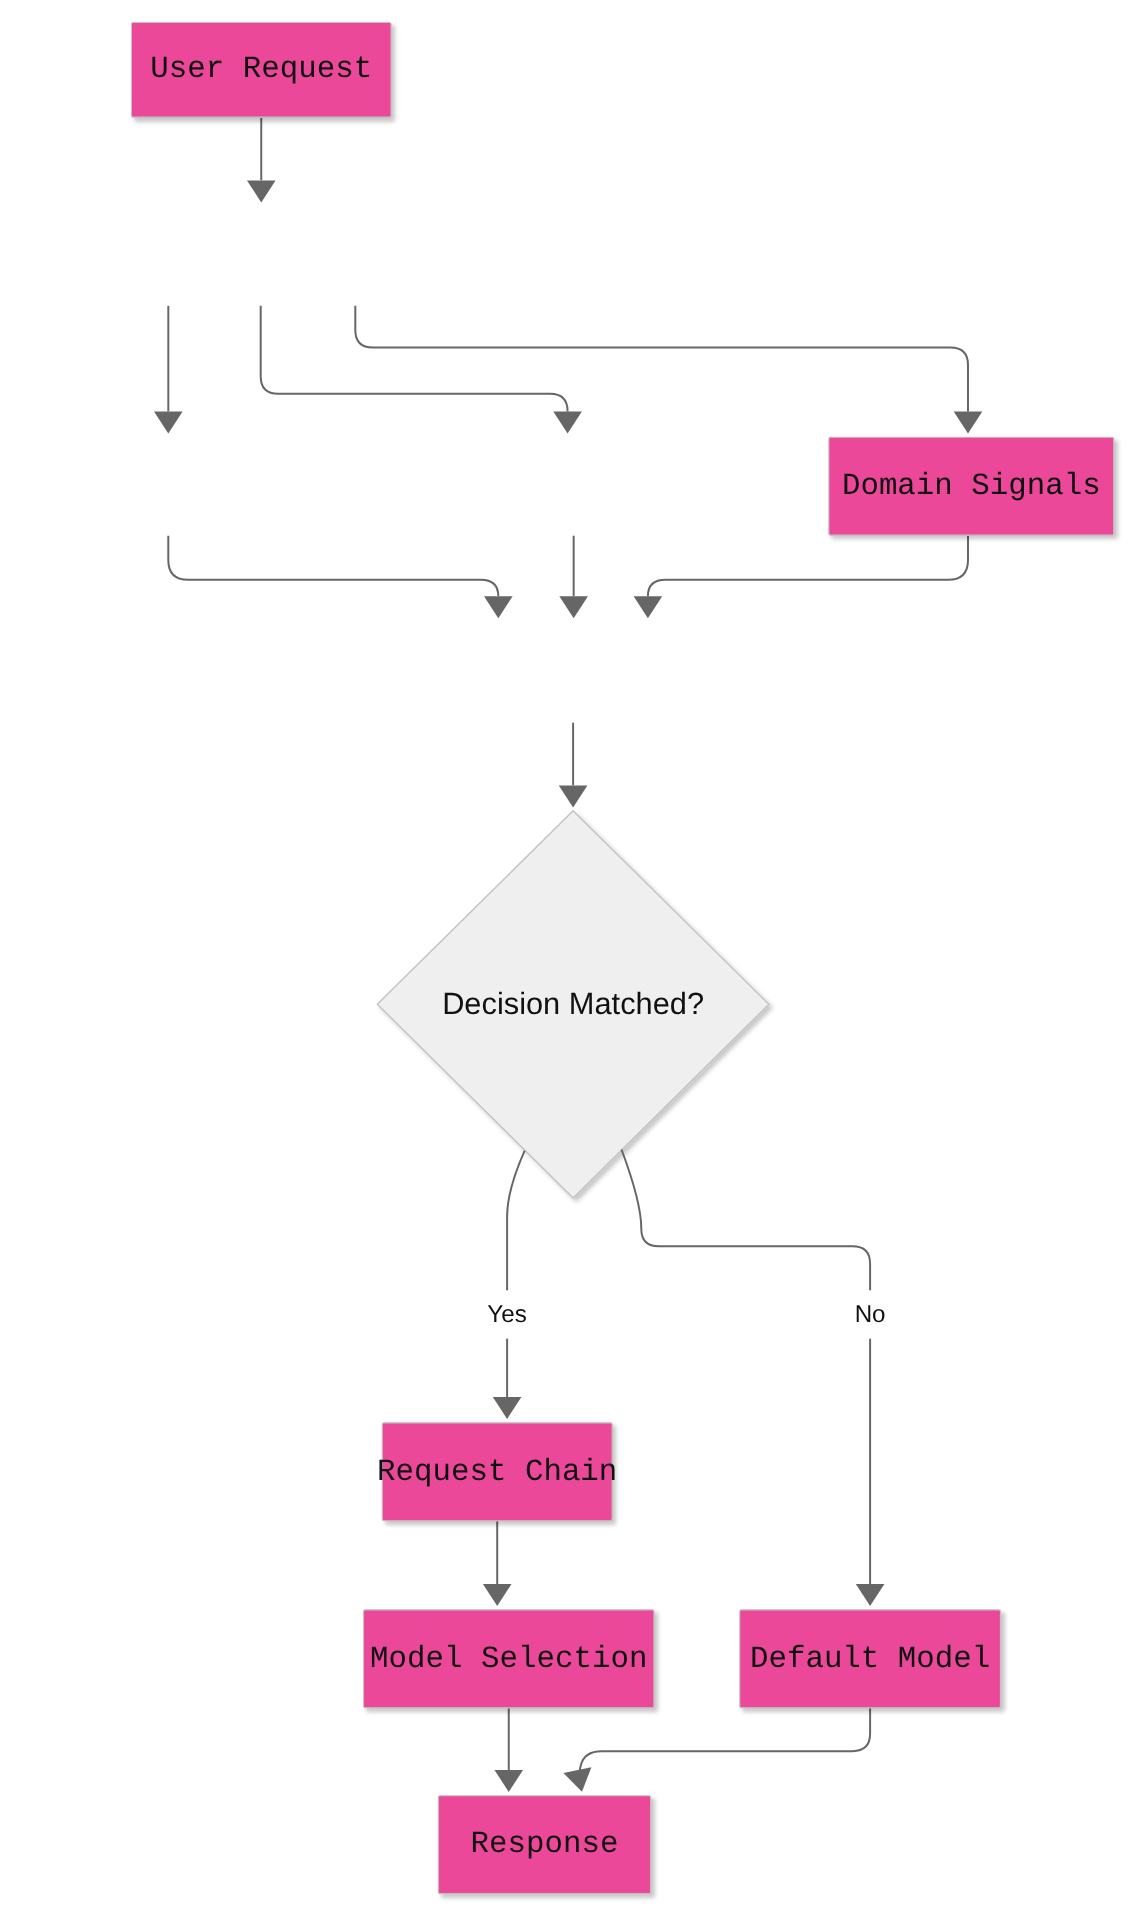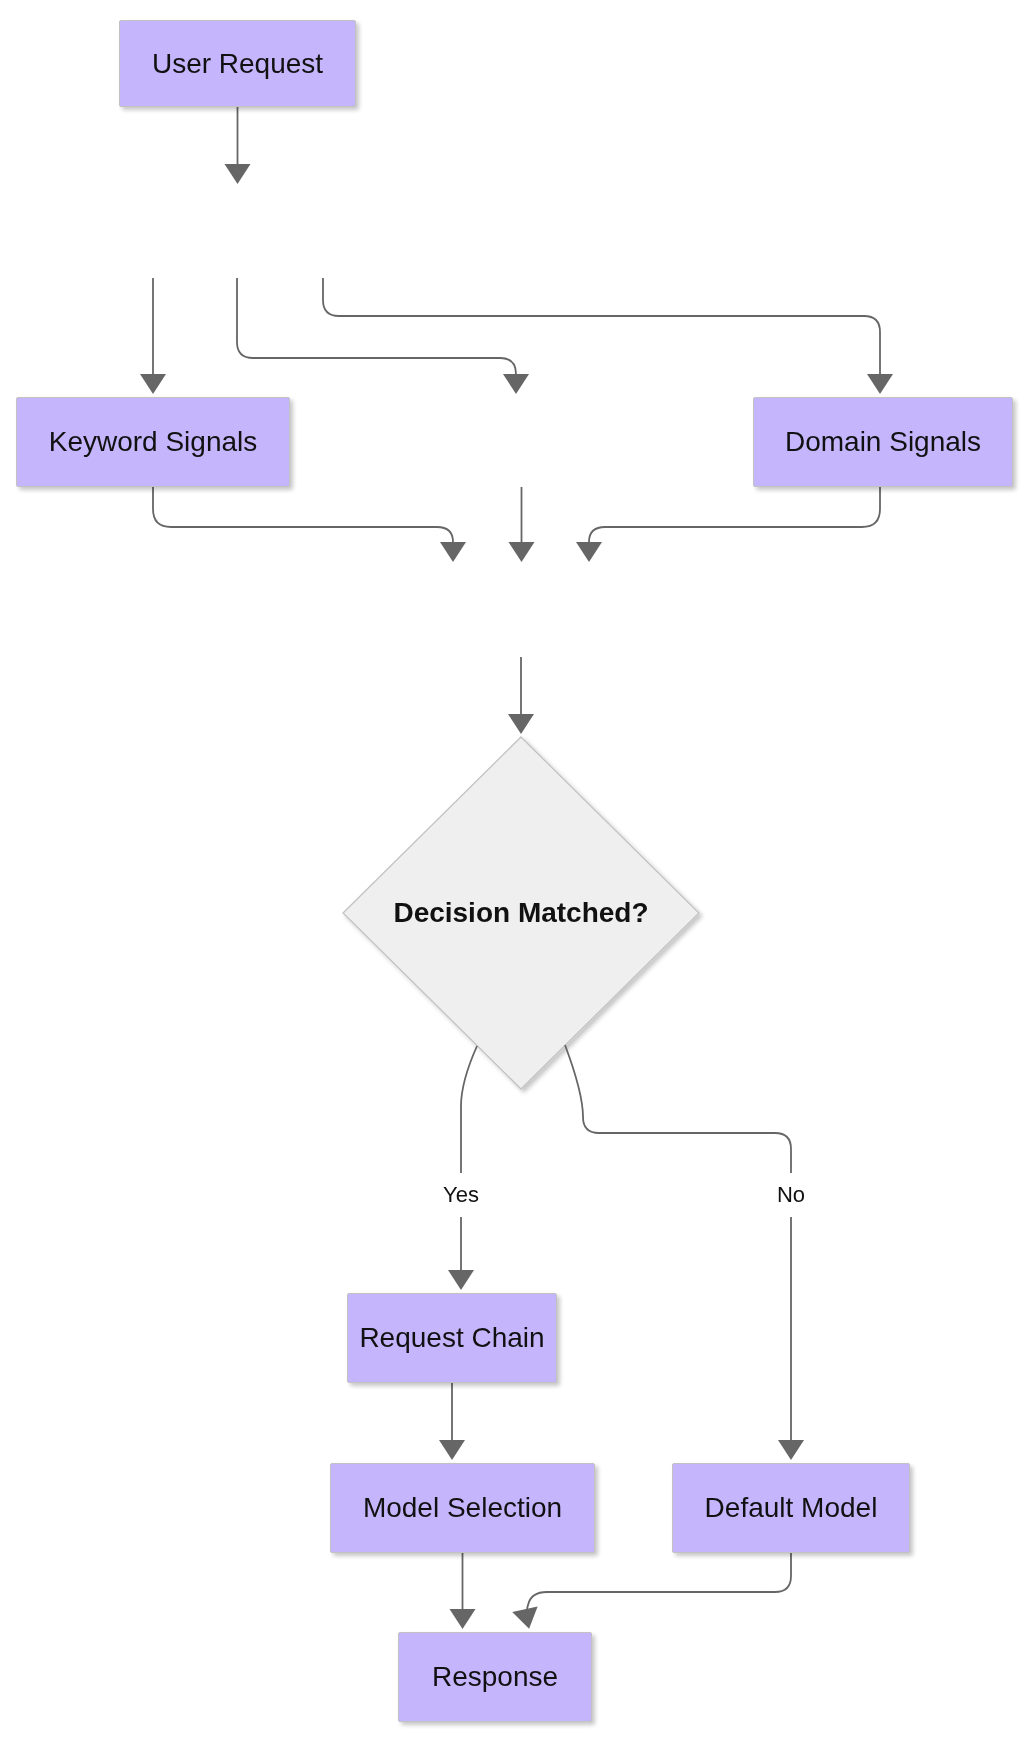--- a/index.html
+++ b/index.html
@@ -13,32 +13,33 @@
   }
   svg.edge-layer {
     position: absolute;
     left: 0; top: 0;
     width: 1029px; height: 1742px;
   }
   .edge-path { fill: none; stroke: #666666; stroke-width: 1.8px; }
   .arrowhead { fill: #666666; stroke: none; }
   .node {
     position: absolute;
-    background: #c4b5fd;
+    background: #ec4899;
     border: 1px solid #c2c2c2;
     border-radius: 2px;
     box-shadow: 3px 3px 4px rgba(0,0,0,0.22);
     display: flex;
     align-items: center;
     justify-content: center;
     font-size: 28px;
     color: #111111;
     text-align: right;
     box-sizing: border-box;
     white-space: nowrap;
+    font-family: Liberation Mono, monospace;
   }
   .diamond-label {
     position: absolute;
     display: flex;
     align-items: center;
     justify-content: center;
     font-size: 28px;
     color: #111111;
     background: transparent;
     white-space: nowrap;
@@ -132,31 +133,28 @@
       <path class="edge-path" d="M 791 1553 L 791 1576 Q 791 1592 775 1592 L 547 1592 Q 531 1592 528 1605 L 527 1609"></path>
       <polygon class="arrowhead" points="527,1629 514,1609 540,1609" transform="rotate(-12 527 1619)"></polygon>
     </g>
   </svg>
 
   <div class="node" style="left:119px; top:20px; width:237px; height:87px;">
     <span>User Request</span>
   </div>
 
 
-  <div class="node" style="left:16px; top:397px; width:274px; height:90px;">
-    <span>Keyword Signals</span>
-  </div>
 
 
   <div class="node" style="left:753px; top:397px; width:260px; height:90px;">
     <span>Domain Signals</span>
   </div>
 
 
-  <div class="diamond-label" style="left:361px; top:891px; width:320px; height:44px;font-weight:bold;">
+  <div class="diamond-label" style="left:361px; top:891px; width:320px; height:44px;">
     <span>Decision Matched?</span>
   </div>
 
   <div class="node" style="left:347px; top:1293px; width:210px; height:90px;">
     <span>Request Chain</span>
   </div>
 
   <div class="node" style="left:330px; top:1463px; width:265px; height:90px;">
     <span>Model Selection</span>
   </div>

